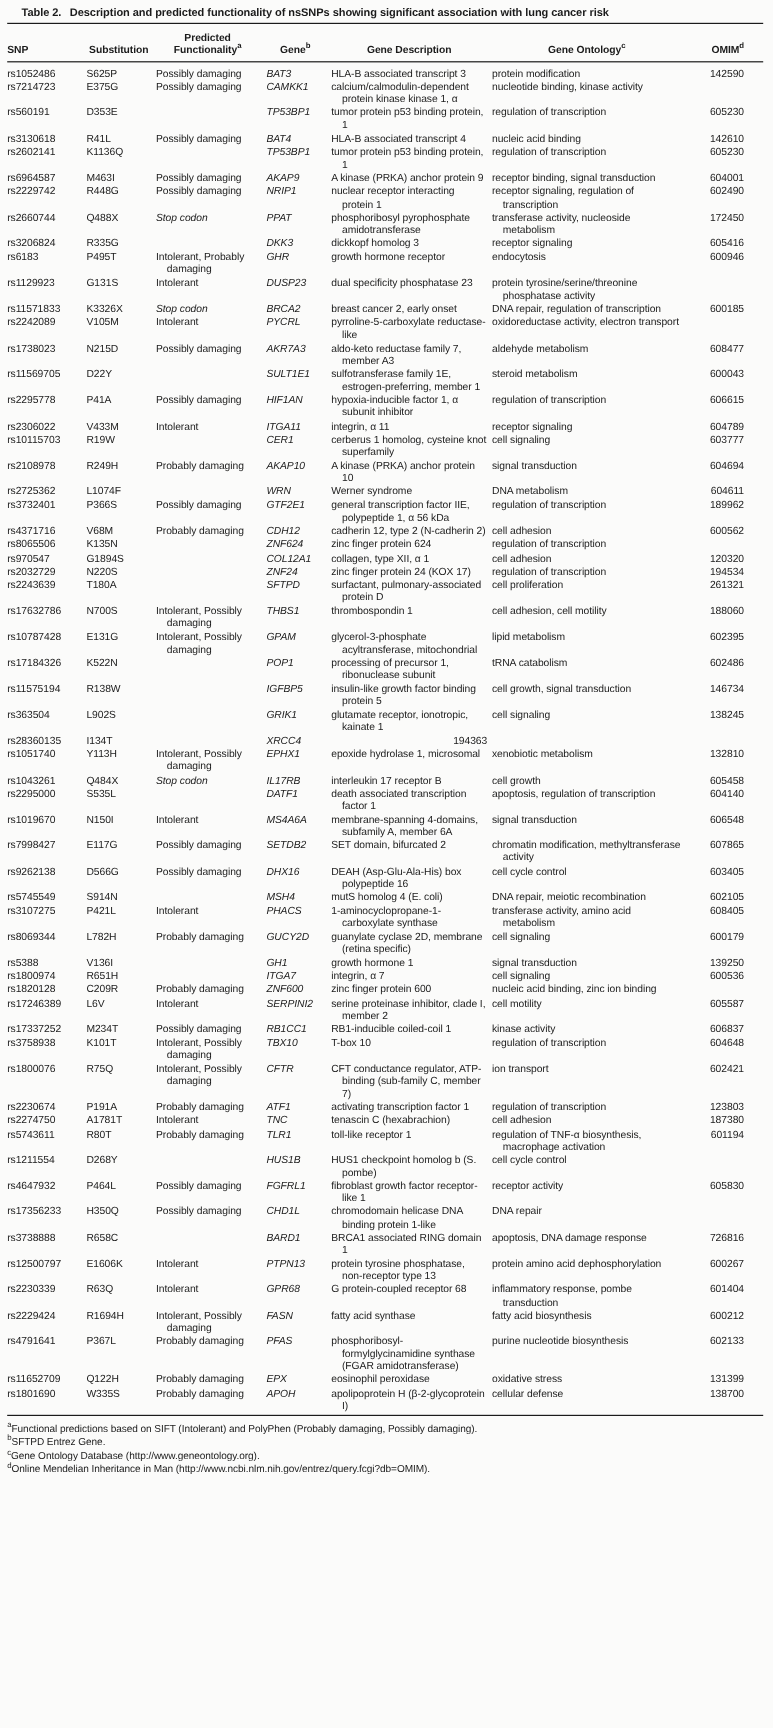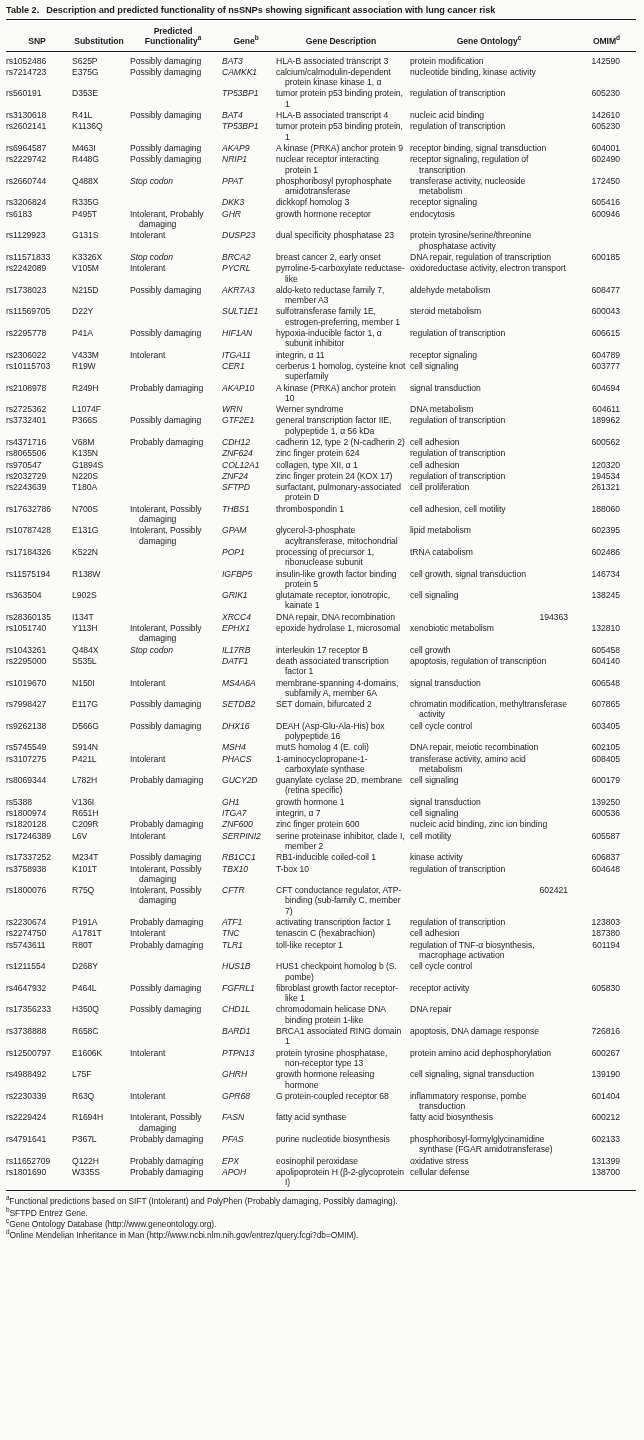--- a/index.html
+++ b/index.html
@@ -15,34 +15,34 @@
     box-sizing: border-box;
     padding: 3px 8px 6px 6px;
   }
   .title {
     font-weight: bold;
     font-size: 9.2px;
     line-height: 12px;
     padding: 1px 0 3px 0;
     border-bottom: 1.6px solid #1b1b1b;
   }
-  .title .tlabel { margin-right: 7px; }
+  .title .tlabel { margin-right: 7px; margin-left: 12px; }
   .grid {
     display: grid;
     grid-template-columns: 62px 54px 86px 52px 130px 158px 48px;
     column-gap: 4px;
   }
   .thead {
     font-weight: bold;
     align-items: end;
     padding: 6px 0 4px 0;
     border-bottom: 1px solid #1b1b1b;
   }
   .thead .c { text-align: center; }
-  .thead .c.left { text-align: center; }
+  .thead .c.left { text-align: left; }
   .thead .c.right { text-align: right; }
   .tbody { padding-top: 4px; }
   .trow { margin-bottom: 1px; }
   .cell { text-align: left; }
   .cell.omim { text-align: right; }
   .cell.gene { padding-left: 2px; }
   .hang { padding-left: 9px; text-indent: -9px; }
   .italic { font-style: italic; }
   sup { font-size: 6.5px; line-height: 0; vertical-align: super; }
   .footnotes {
@@ -349,21 +349,20 @@
     <div class="cell gene italic">GRIK1</div>
     <div class="cell hang">glutamate receptor, ionotropic, kainate 1</div>
     <div class="cell hang">cell signaling</div>
     <div class="cell omim">138245</div>
   </div>
     <div class="grid trow">
     <div class="cell">rs28360135</div>
     <div class="cell">I134T</div>
     <div class="cell hang"></div>
     <div class="cell gene italic">XRCC4</div>
-    <div class="cell hang">DNA repair, DNA recombination</div>
     <div class="cell omim">194363</div>
   </div>
     <div class="grid trow">
     <div class="cell">rs1051740</div>
     <div class="cell">Y113H</div>
     <div class="cell hang">Intolerant, Possibly damaging</div>
     <div class="cell gene italic">EPHX1</div>
     <div class="cell hang">epoxide hydrolase 1, microsomal</div>
     <div class="cell hang">xenobiotic metabolism</div>
     <div class="cell omim">132810</div>
@@ -493,20 +492,21 @@
     <div class="cell hang">T-box 10</div>
     <div class="cell hang">regulation of transcription</div>
     <div class="cell omim">604648</div>
   </div>
     <div class="grid trow">
     <div class="cell">rs1800076</div>
     <div class="cell">R75Q</div>
     <div class="cell hang">Intolerant, Possibly damaging</div>
     <div class="cell gene italic">CFTR</div>
     <div class="cell hang">CFT conductance regulator, ATP-binding (sub-family C, member 7)</div>
+    <div class="cell hang">ion transport</div>
     <div class="cell omim">602421</div>
   </div>
     <div class="grid trow">
     <div class="cell">rs2230674</div>
     <div class="cell">P191A</div>
     <div class="cell hang">Probably damaging</div>
     <div class="cell gene italic">ATF1</div>
     <div class="cell hang">activating transcription factor 1</div>
     <div class="cell hang">regulation of transcription</div>
     <div class="cell omim">123803</div>
@@ -566,29 +566,20 @@
     <div class="cell omim">726816</div>
   </div>
     <div class="grid trow">
     <div class="cell">rs12500797</div>
     <div class="cell">E1606K</div>
     <div class="cell hang">Intolerant</div>
     <div class="cell gene italic">PTPN13</div>
     <div class="cell hang">protein tyrosine phosphatase, non-receptor type 13</div>
     <div class="cell hang">protein amino acid dephosphorylation</div>
     <div class="cell omim">600267</div>
-  </div>
-    <div class="grid trow">
-    <div class="cell">rs4988492</div>
-    <div class="cell">L75F</div>
-    <div class="cell hang"></div>
-    <div class="cell gene italic">GHRH</div>
-    <div class="cell hang">growth hormone releasing hormone</div>
-    <div class="cell hang">cell signaling, signal transduction</div>
-    <div class="cell omim">139190</div>
   </div>
     <div class="grid trow">
     <div class="cell">rs2230339</div>
     <div class="cell">R63Q</div>
     <div class="cell hang">Intolerant</div>
     <div class="cell gene italic">GPR68</div>
     <div class="cell hang">G protein-coupled receptor 68</div>
     <div class="cell hang">inflammatory response, pombe transduction</div>
     <div class="cell omim">601404</div>
   </div>
@@ -599,22 +590,22 @@
     <div class="cell gene italic">FASN</div>
     <div class="cell hang">fatty acid synthase</div>
     <div class="cell hang">fatty acid biosynthesis</div>
     <div class="cell omim">600212</div>
   </div>
     <div class="grid trow">
     <div class="cell">rs4791641</div>
     <div class="cell">P367L</div>
     <div class="cell hang">Probably damaging</div>
     <div class="cell gene italic">PFAS</div>
+    <div class="cell hang">phosphoribosyl-formylglycinamidine synthase (FGAR amidotransferase)</div>
     <div class="cell hang">purine nucleotide biosynthesis</div>
-    <div class="cell hang">phosphoribosyl-formylglycinamidine synthase (FGAR amidotransferase)</div>
     <div class="cell omim">602133</div>
   </div>
     <div class="grid trow">
     <div class="cell">rs11652709</div>
     <div class="cell">Q122H</div>
     <div class="cell hang">Probably damaging</div>
     <div class="cell gene italic">EPX</div>
     <div class="cell hang">eosinophil peroxidase</div>
     <div class="cell hang">oxidative stress</div>
     <div class="cell omim">131399</div>

